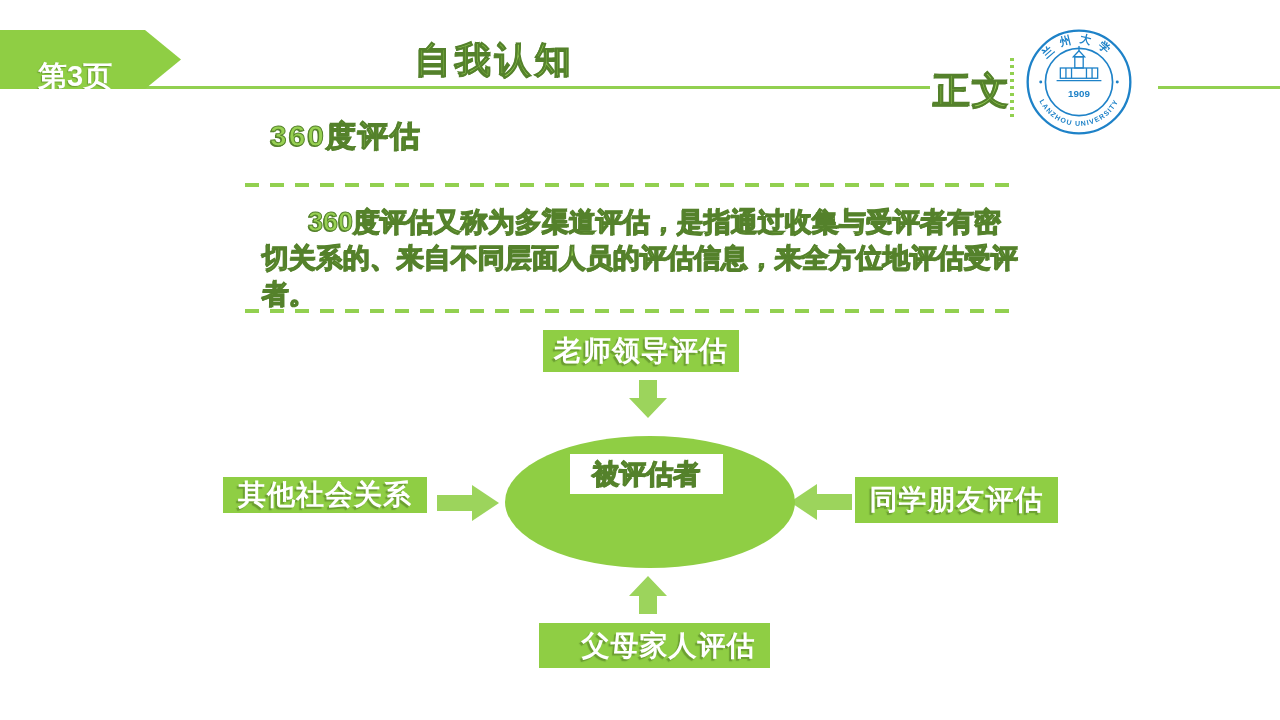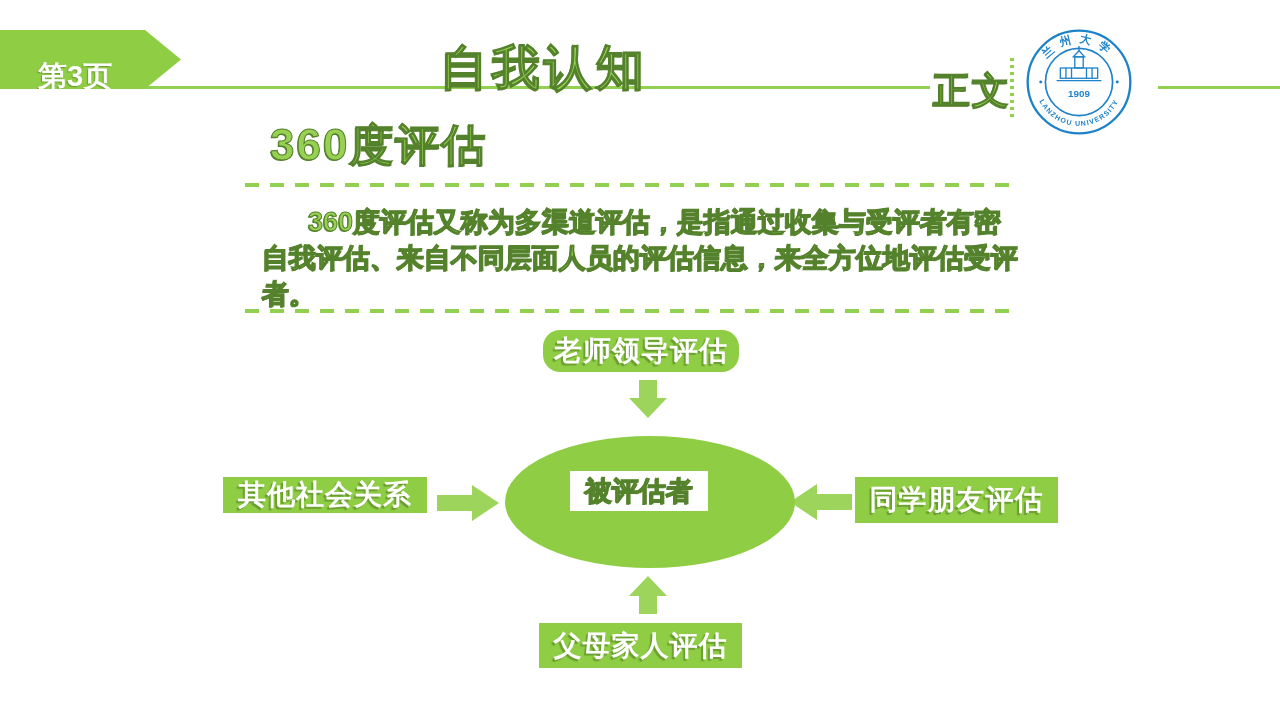--- a/index.html
+++ b/index.html
@@ -19,55 +19,55 @@
   .banner-label{
     color:#ffffff;font-size:29px;font-weight:bold;padding-left:38px;
     text-shadow:-1px 1px 1px rgba(70,110,30,.5);
     margin-top:35px;
   }
   .green-outlined{
     color:#97d052;font-weight:bold;
     -webkit-text-stroke:1px #54812b;
     text-shadow:-1px 1px 0 #54812b;
   }
-  .page-title{position:absolute;left:440px;top:36px;font-size:48px;letter-spacing:4px;}
+  .page-title{position:absolute;left:415px;top:36px;font-size:36px;letter-spacing:4px;}
   .zhengwen{position:absolute;left:933px;top:66px;font-size:37px;letter-spacing:2px;font-family:Liberation Serif, serif;}
   .vdots{
     position:absolute;left:1010px;top:58px;width:4px;height:60px;
     background:repeating-linear-gradient(180deg,#92d050 0 3px,transparent 3px 7px);
   }
   .logo{position:absolute;left:1023px;top:26px;width:112px;height:112px;}
   
-  .heading360{position:absolute;left:270px;top:116px;font-size:44px;letter-spacing:2px;}
+  .heading360{position:absolute;left:270px;top:116px;font-size:30px;letter-spacing:2px;}
   .dashline{
     position:absolute;left:245px;width:768px;height:4px;
     background:repeating-linear-gradient(90deg,#92d050 0 14px,transparent 14px 25px);
   }
   .dash1{top:183px;}
   .dash2{top:309px;}
   .para{position:absolute;left:262px;top:204px;width:770px;font-size:27px;line-height:36px;}
   .para .pline{white-space:nowrap;}
   .para .pline.first{padding-left:46px;}
   
   .gbox{
     position:absolute;background:#8fce44;display:flex;align-items:center;justify-content:center;
     color:#ffffff;font-weight:bold;font-size:28px;letter-spacing:1px;
     text-shadow:-2px 2px 1px rgba(70,110,30,.5);
   }
-  .box-top{left:543px;top:330px;width:196px;height:42px;border-radius:17px;}
+  .box-top{left:543px;top:330px;width:196px;height:42px;}
   .box-left{left:223px;top:477px;width:204px;height:36px;}
   .box-right{left:855px;top:477px;width:203px;height:46px;}
-  .box-bottom{left:539px;top:623px;width:203px;height:45px;}
+  .box-bottom{left:539px;top:623px;width:203px;height:45px;padding-left:28px;}
   .ellipse{
     position:absolute;left:505px;top:436px;width:290px;height:132px;
     background:#8fce44;border-radius:50%;
   }
   .center-label{
-    position:absolute;left:570px;width:138px;height:40px;background:#ffffff;
-    display:flex;align-items:center;justify-content:center;font-size:27px;margin-top:17px;
+    position:absolute;left:570px;width:153px;height:40px;background:#ffffff;
+    display:flex;align-items:center;justify-content:center;font-size:27px;
   }
   .cl-0{top:454px;}
   .cl-1{top:501px;}
   .arrow{position:absolute;}
   .arrow svg{display:block;}
 </style>
 </head>
 <body>
 
 <div class="slide">
@@ -114,21 +114,21 @@
     </text>
   </svg>
 
   <div class="heading360 green-outlined">360度评估</div>
 
   <div class="dashline dash1"></div>
   <div class="dashline dash2"></div>
 
   <div class="para green-outlined">
     <div class="pline first">360度评估又称为多渠道评估，是指通过收集与受评者有密</div>
-    <div class="pline">自我评估、来自不同层面人员的评估信息，来全方位地评估受评</div>
+    <div class="pline">切关系的、来自不同层面人员的评估信息，来全方位地评估受评</div>
     <div class="pline">者。</div>
   </div>
 
   <div class="gbox box-top">
     <span>老师领导评估</span>
   </div>
   <div class="gbox box-left">
     <span>其他社会关系</span>
   </div>
   <div class="gbox box-right">

